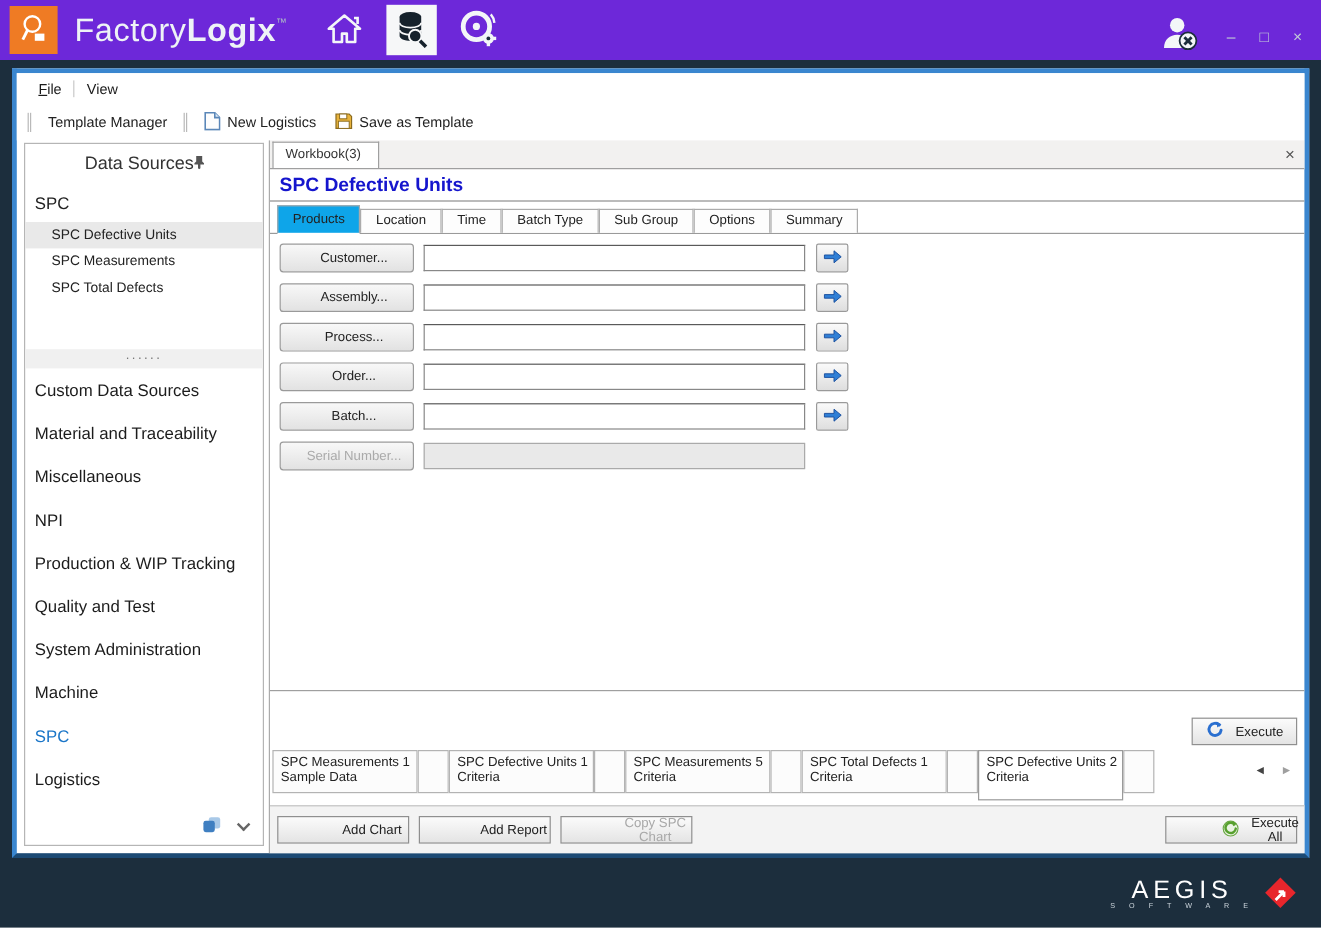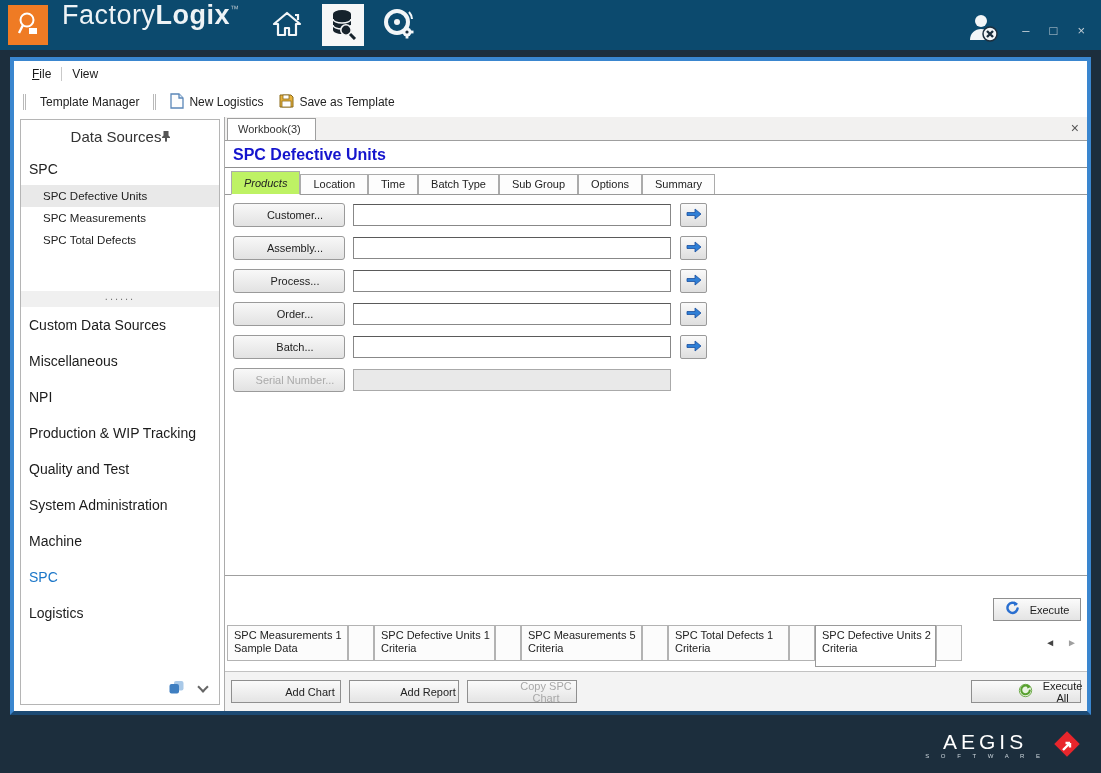--- a/index.html
+++ b/index.html
@@ -1,20 +1,20 @@
 <!DOCTYPE html>
 <html><head>
 <meta charset="utf-8">
 <style>
   * { margin:0; padding:0; box-sizing:border-box; }
   html,body { width:1101px; height:773px; overflow:hidden; }
   body { background:#1c2e3d; font-family:"Liberation Sans", sans-serif; font-size:12px; color:#222; position:relative; }
 
   
-  .titlebar { height:50px; background:#0c4a6e; display:flex; position:relative; }
+  .titlebar { height:50px; background:#6d28d9; display:flex; align-items:center; position:relative; }
   .applogo { width:40px; height:40px; background:#ef7b24; margin:5px 0 5px 8px; display:flex; align-items:center; justify-content:center; }
   .brand { margin-left:14px; color:#eef3f6; font-size:27px; letter-spacing:.5px; display:flex; align-items:flex-start; }
   .brand .b-light { font-weight:400; }
   .brand .b-bold { font-weight:700; }
   .brand .tm { font-size:9px; margin-top:4px; color:#aebcc6; }
   .topicons { display:flex; align-items:center; margin-left:26px; gap:14px; }
   .topicon { width:42px; height:42px; display:flex; align-items:center; justify-content:center; cursor:pointer; }
   .topicon.active { background:#f6f7f8; }
   .winctl { position:absolute; right:16px; top:24px; display:flex; gap:20px; color:#c3ced6; font-size:13px; }
   .winctl span { cursor:pointer; line-height:13px; }
@@ -53,21 +53,21 @@
   .main { flex:1; margin-left:4px; display:flex; flex-direction:column; border-left:1px solid #ababab; min-width:0; }
   .doc-tabstrip { height:24px; background:#f2f1f0; border-bottom:1px solid #9f9f9f; display:flex; align-items:flex-end; position:relative; }
   .doc-tab { background:#fff; border:1px solid #9f9f9f; border-bottom:none; padding:4px 14px 5px 10px; font-size:11px; color:#333; margin-left:2px; cursor:pointer; }
   .doc-close { position:absolute; right:8px; top:3px; color:#555; font-size:14px; cursor:pointer; }
 
   .wb-title { padding:5px 8px 3px 8px; color:#1515cd; font-size:16px; font-weight:700; }
   .wb-divider { height:1px; background:#8f8f8f; }
 
   .tabs-row { display:flex; align-items:flex-end; height:24px; padding-left:6px; border-bottom:1px solid #9a9a9a; margin-top:3px; }
   .tab { border:1px solid #ababab; border-bottom:none; background:#fdfdfd; padding:3px 12px; font-size:11px; color:#222; height:20px; cursor:pointer; }
-  .tab.active { height:24px; background:#bef264; position:relative; z-index:2; margin-bottom:-1px; border-bottom:1px solid #fff; padding-top:5px;font-style:italic; }
+  .tab.active { height:24px; background:#0ea5e9; position:relative; z-index:2; margin-bottom:-1px; border-bottom:1px solid #fff; padding-top:5px; }
 
   .form-area { flex:1; padding:8px 0 0 8px; display:flex; flex-direction:column; gap:9px; min-height:0; }
   .frow { display:flex; align-items:center; }
   .fbtn { width:112px; height:24px; background:linear-gradient(#f8f8f8,#e2e2e2); border:1px solid #9a9a9a; border-radius:3px; font:11px "Liberation Sans",sans-serif; color:#222; cursor:pointer;padding-left:12px; }
   .fbtn:disabled { color:#aaa; cursor:default; }
   .finput { width:318px; height:22px; margin-left:8px; border:1px solid #888; border-top-color:#5a5a5a; font:12px "Liberation Sans",sans-serif; padding:0 4px; }
   .finput:disabled { background:#e9e9e9; border-color:#aaa; }
   .abtn { width:27px; height:24px; margin-left:9px; background:linear-gradient(#fafafa,#dedede); border:1px solid #9a9a9a; border-radius:2px; display:flex; align-items:center; justify-content:center; cursor:pointer; }
 
   .exec-band { height:50px; border-top:1px solid #9f9f9f; position:relative; }
@@ -212,20 +212,21 @@
           </svg>
         </span>
       </div>
       <div class="sb-group">SPC</div>
       <div class="sb-item selected">SPC Defective Units</div>
       <div class="sb-item">SPC Measurements</div>
       <div class="sb-item">SPC Total Defects</div>
       <div class="sb-spacer"></div>
       <div class="sb-splitter">......</div>
       <div class="sb-cat">Custom Data Sources</div>
+      <div class="sb-cat">Material and Traceability</div>
       <div class="sb-cat">Miscellaneous</div>
       <div class="sb-cat">NPI</div>
       <div class="sb-cat">Production &amp; WIP Tracking</div>
       <div class="sb-cat">Quality and Test</div>
       <div class="sb-cat">System Administration</div>
       <div class="sb-cat">Machine</div>
       <div class="sb-cat active">SPC</div>
       <div class="sb-cat">Logistics</div>
       <div class="sb-foot">
         <span>

